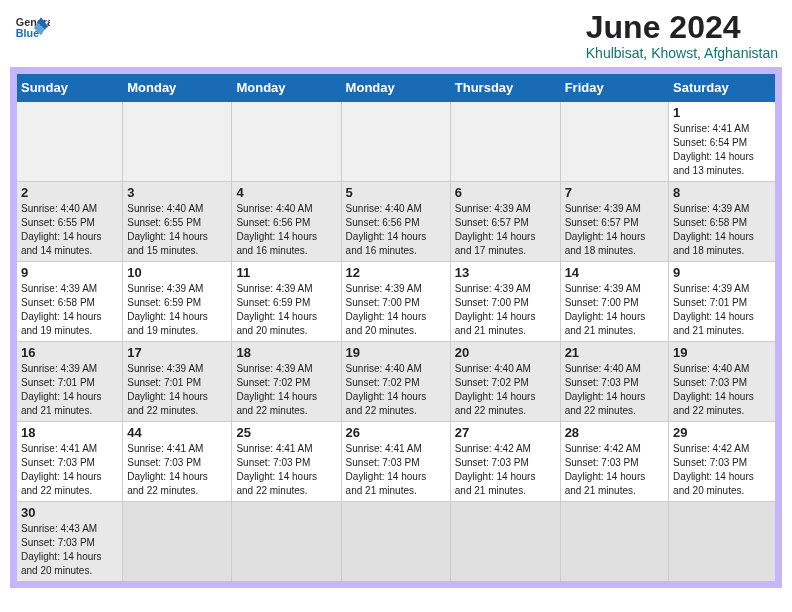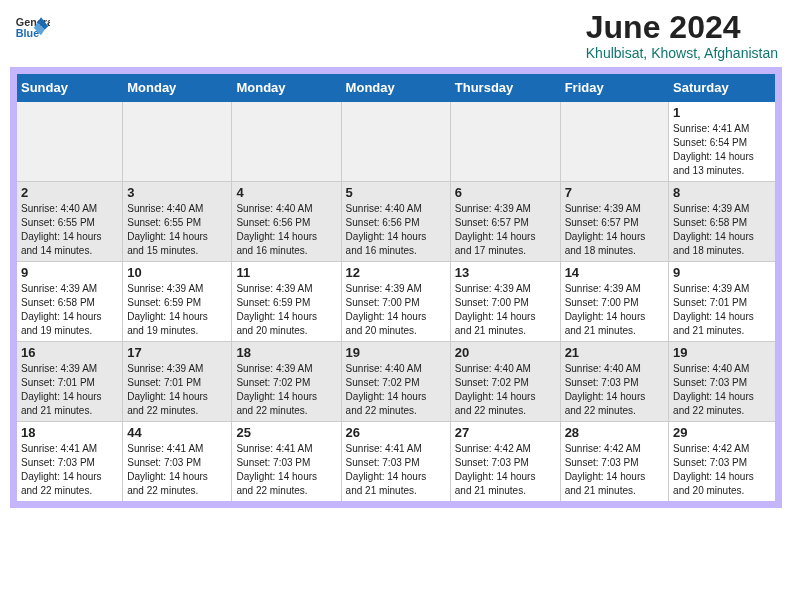--- a/index.html
+++ b/index.html
@@ -329,14 +329,29 @@
 and 21 minutes.</div>
         </td>
         <td>
           <span class="day-number">29</span>
           <div class="day-info" style="white-space: pre-line;">Sunrise: 4:42 AM
 Sunset: 7:03 PM
 Daylight: 14 hours
 and 20 minutes.</div>
         </td>
       </tr>
+      <tr class="row-alt">
+        <td>
+          <span class="day-number">30</span>
+          <div class="day-info" style="white-space: pre-line;">Sunrise: 4:43 AM
+Sunset: 7:03 PM
+Daylight: 14 hours
+and 20 minutes.</div>
+        </td>
+        <td class="empty"></td>
+        <td class="empty"></td>
+        <td class="empty"></td>
+        <td class="empty"></td>
+        <td class="empty"></td>
+        <td class="empty"></td>
+      </tr>
     </tbody>
 </table>
 
 </body></html>

